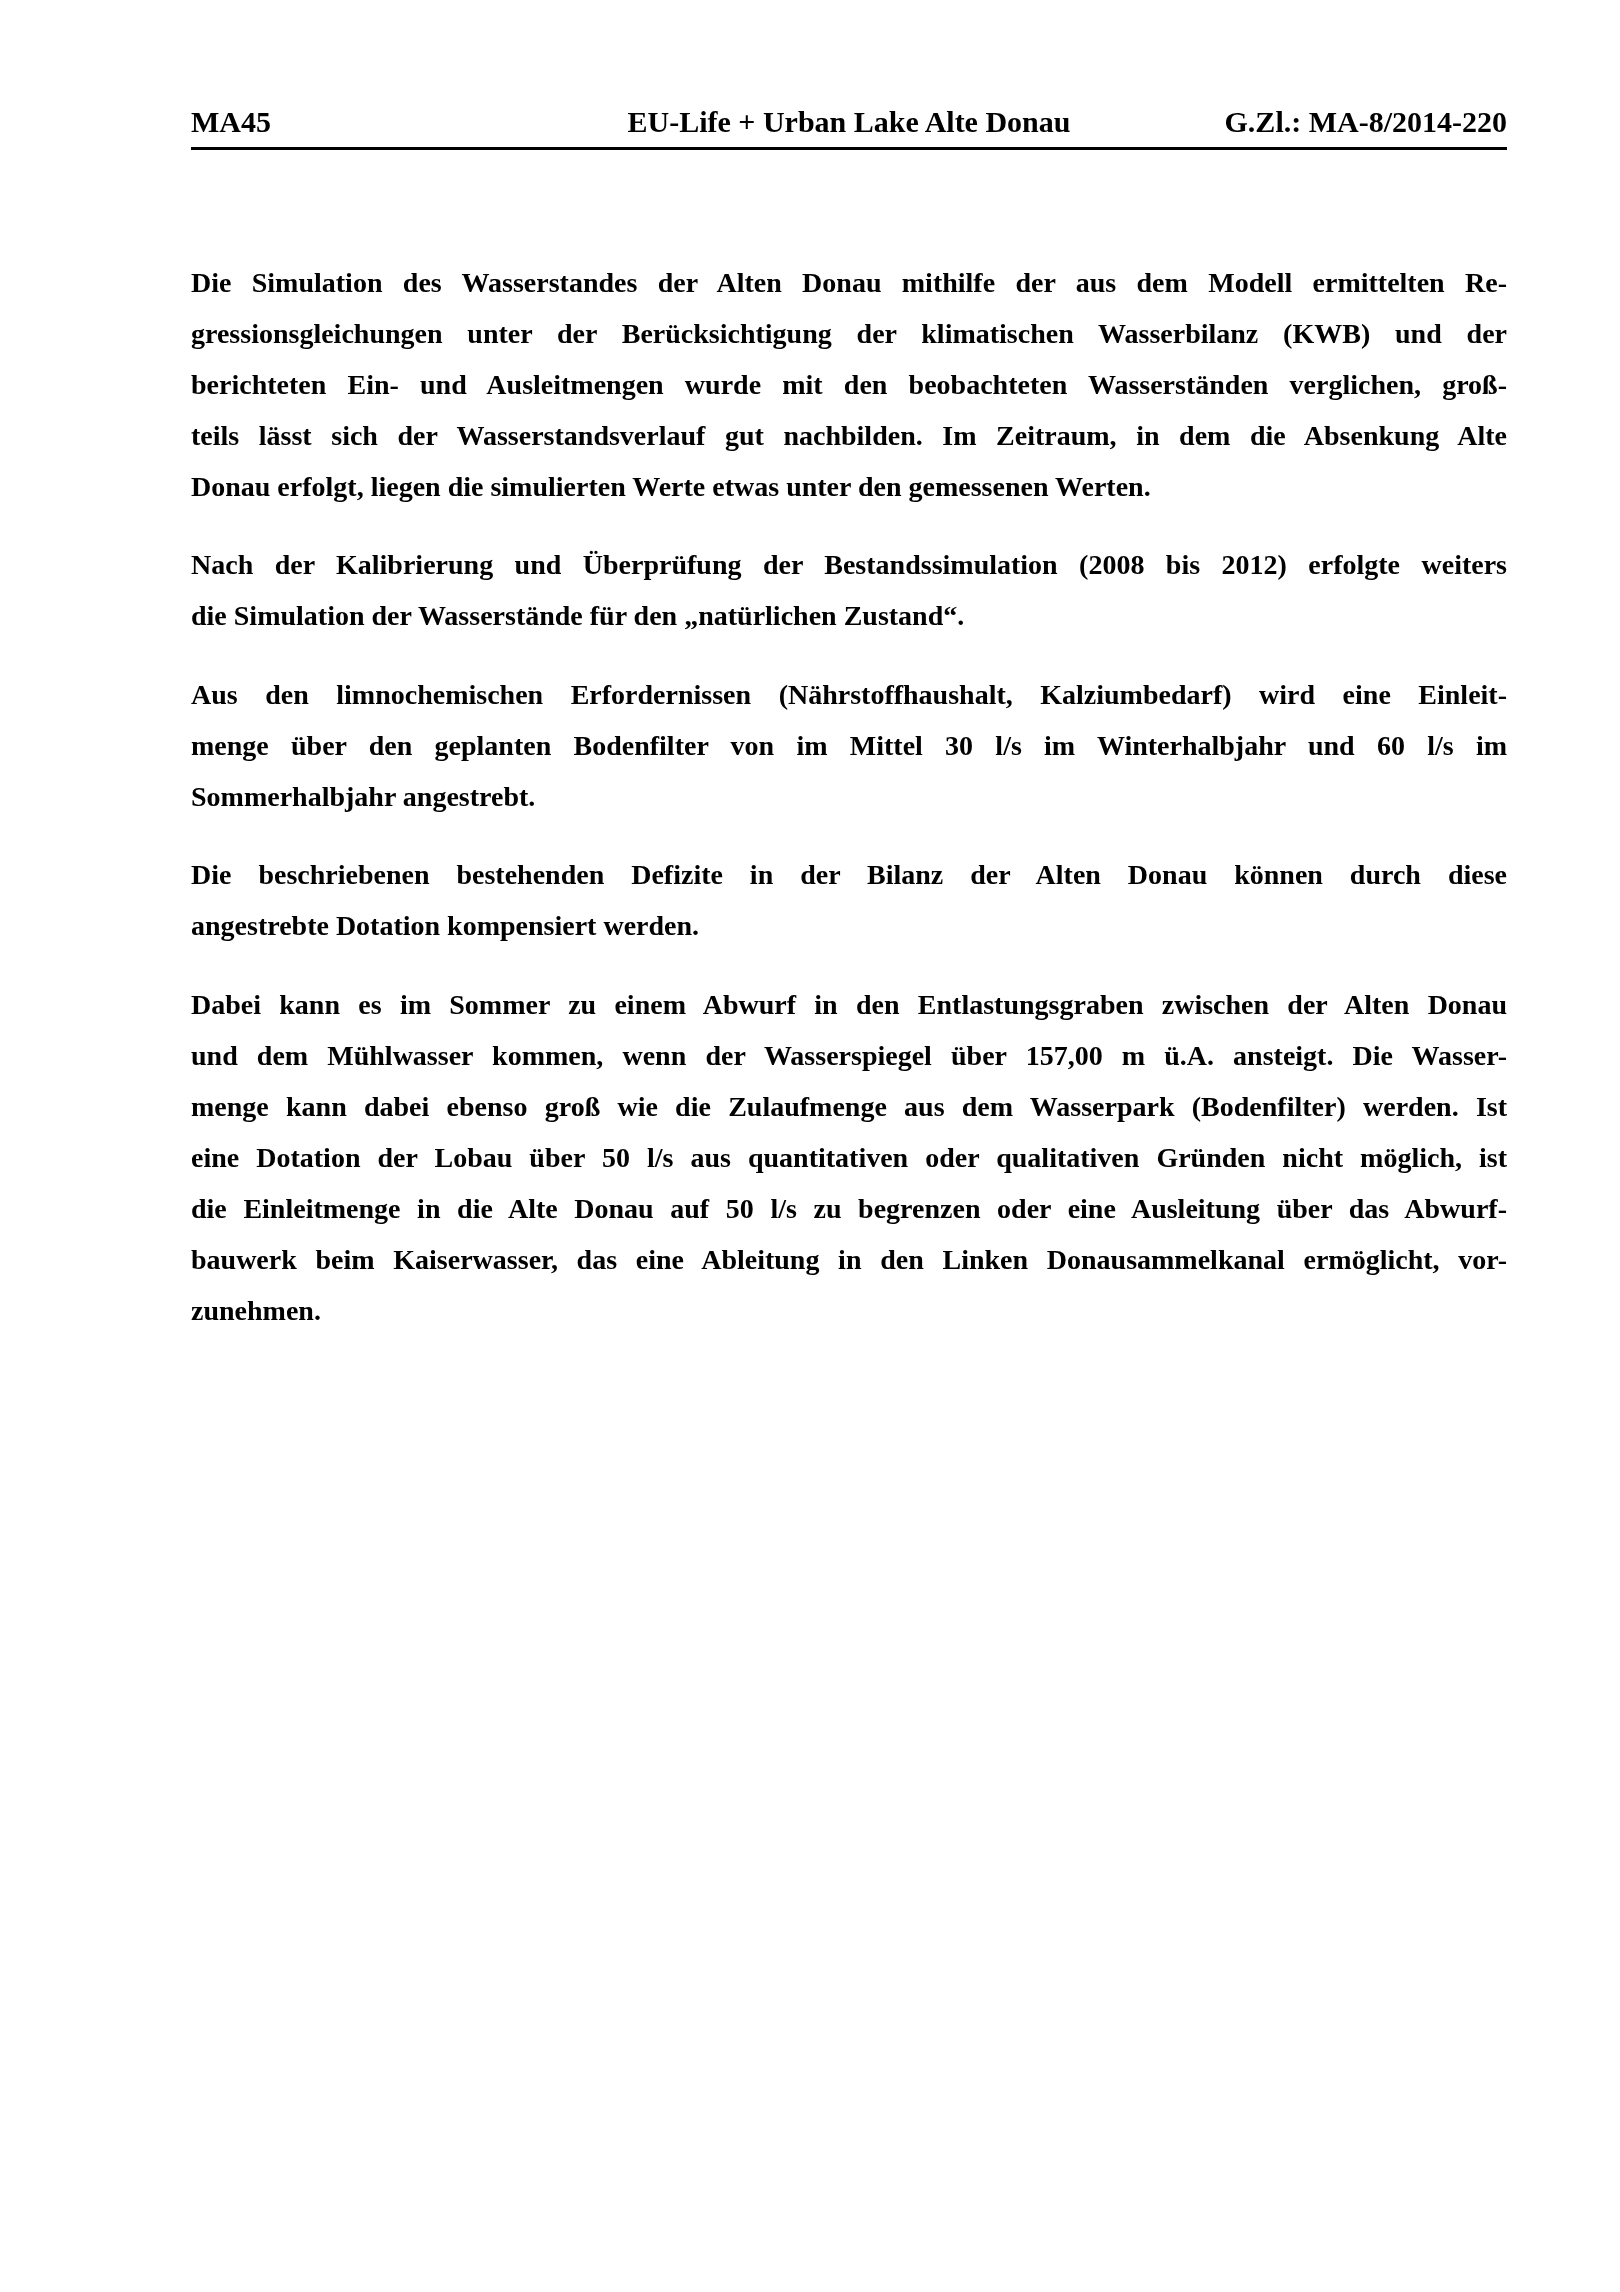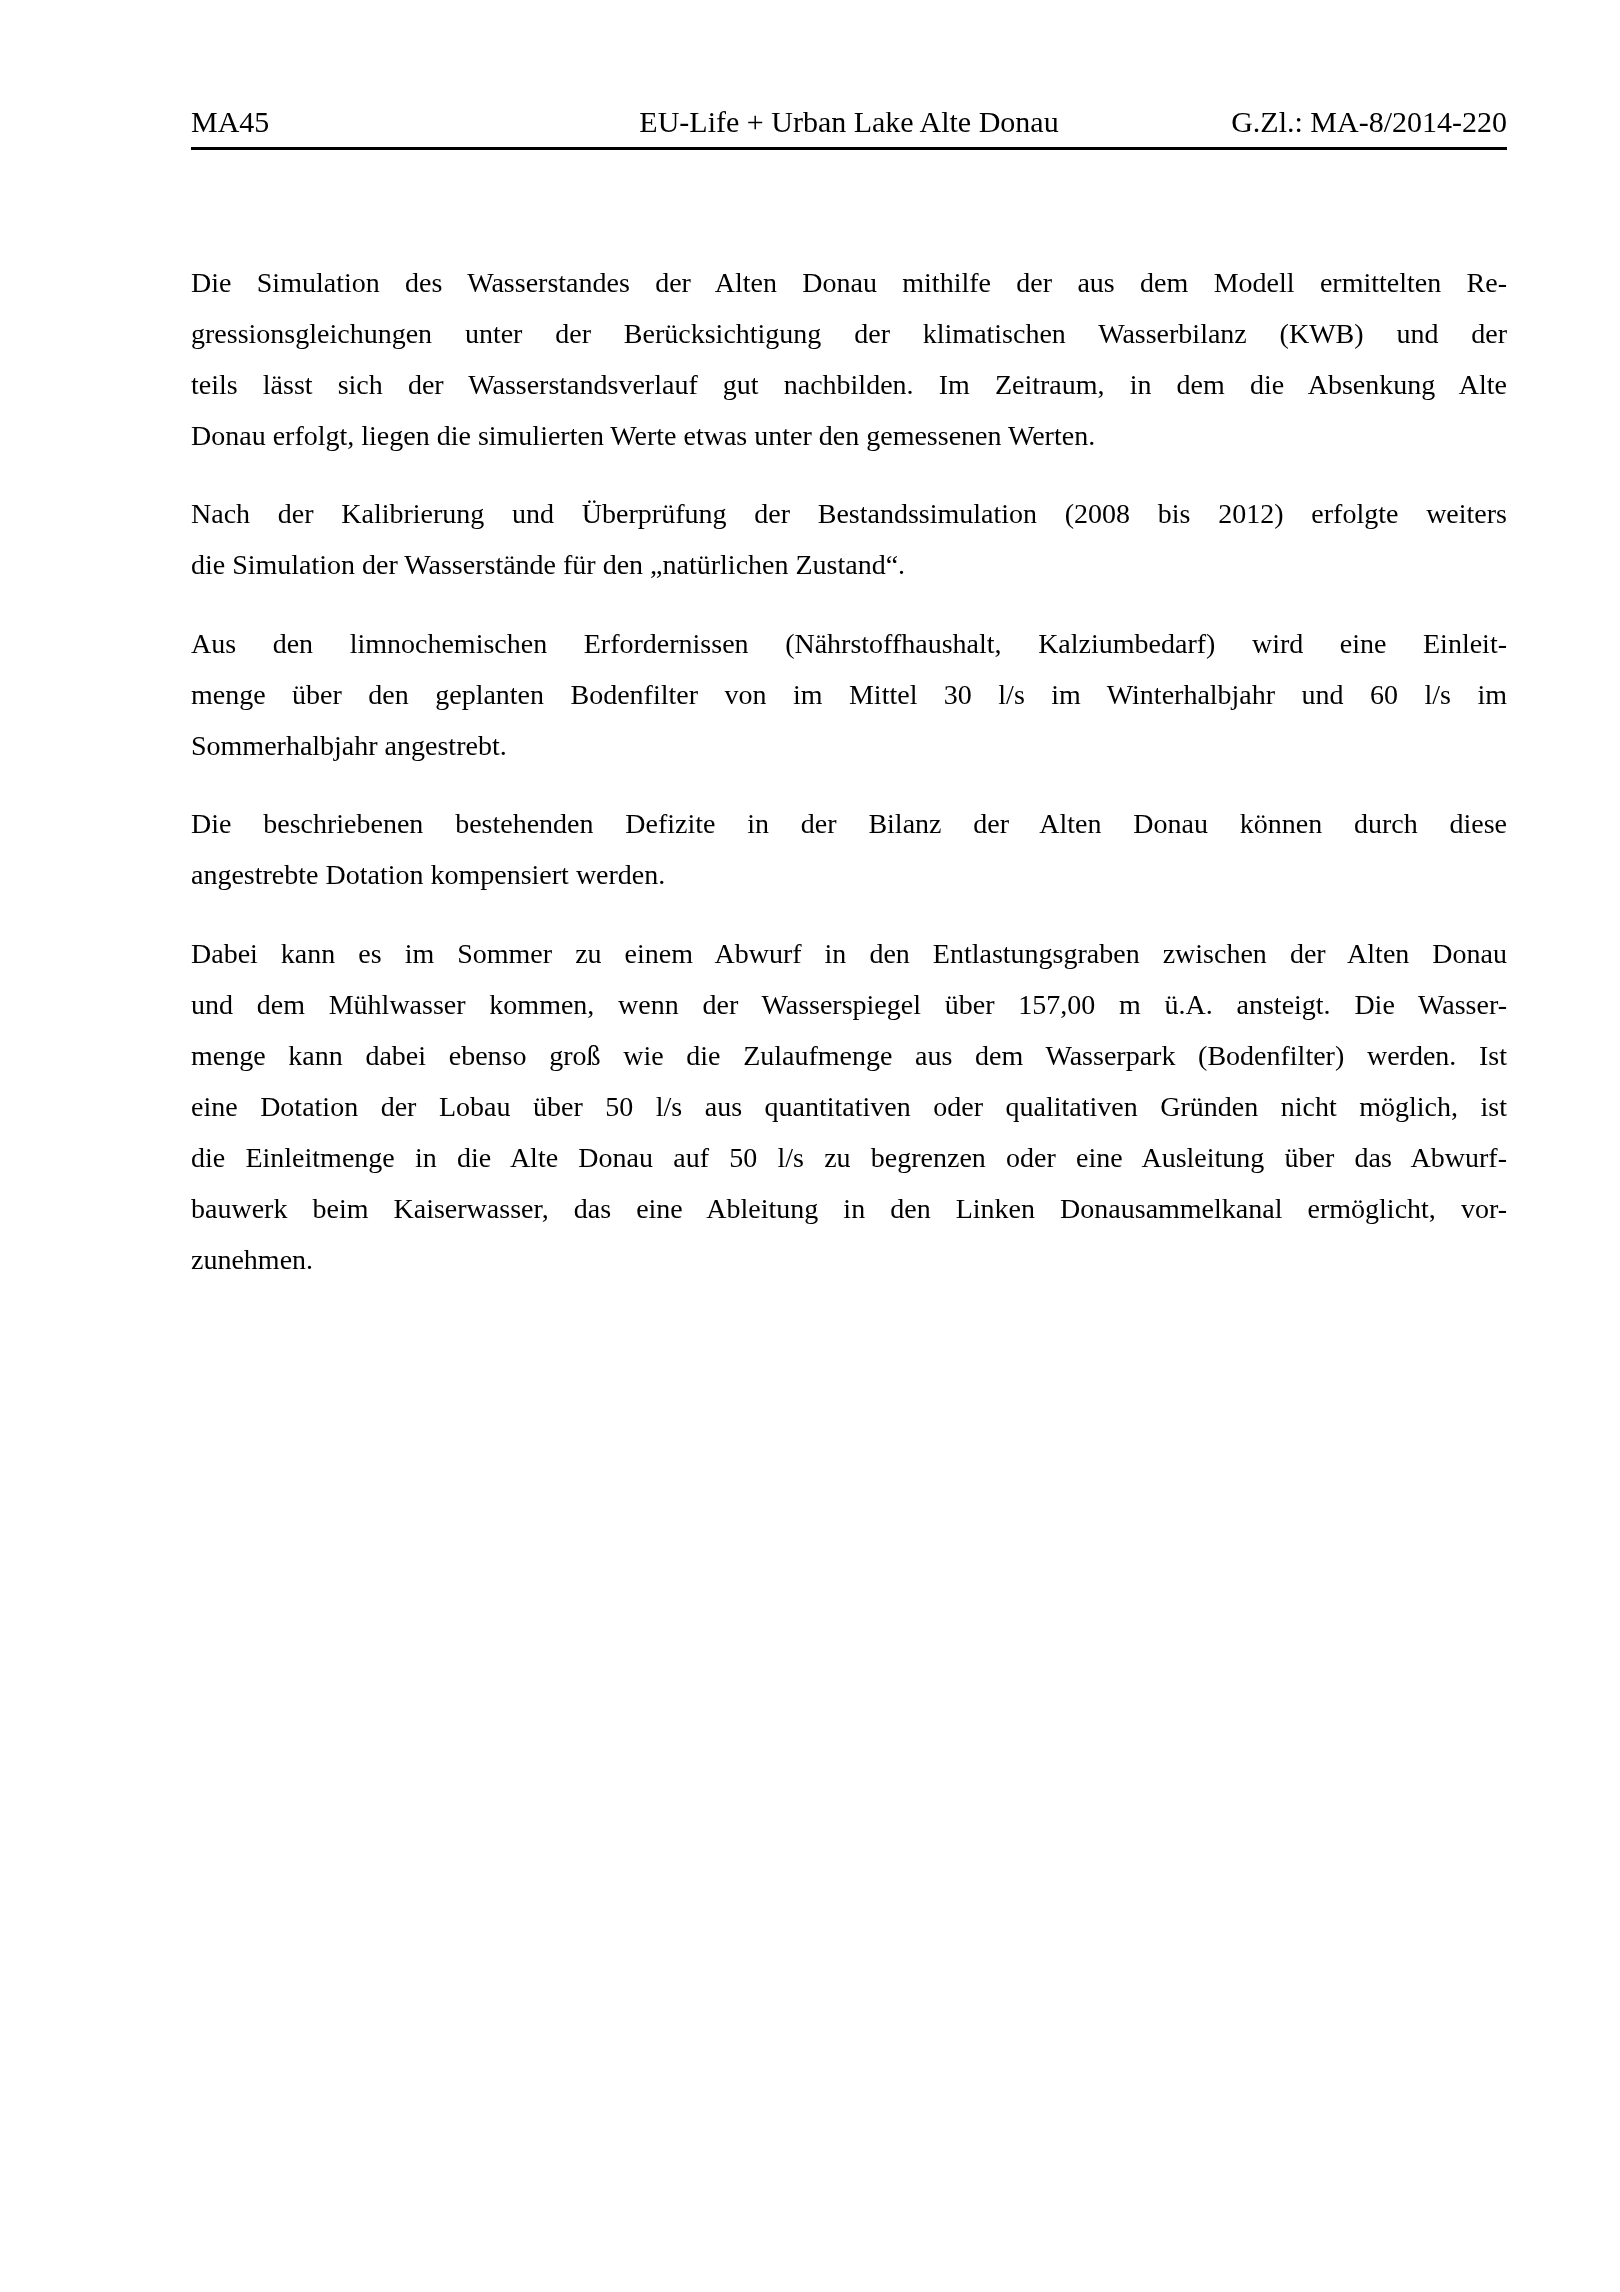--- a/index.html
+++ b/index.html
@@ -9,20 +9,21 @@
     background: #ffffff;
   }
   .page {
     position: relative;
     width: 1620px;
     height: 1910px;
     background: #ffffff;
     color: #000000;
     font-family: "Liberation Serif", "DejaVu Serif", serif;
     overflow: hidden;
+    font-weight: bold;
   }
 
   
   .page-header {
     position: absolute;
     left: 191px;
     top: 104px;
     width: 1316px;
     padding-bottom: 7.8px;
     border-bottom: 3.9px solid #000000;
@@ -95,20 +96,21 @@
       <span class="h-center">EU-Life + Urban Lake Alte Donau</span>
       <span class="h-right">G.Zl.: MA-8/2014-220</span>
     </div>
   </div>
 
   <div class="doc-body">
 
     <div class="para">
       <div class="line">Die Simulation des Wasserstandes der Alten Donau mithilfe der aus dem Modell ermittelten Re-</div>
       <div class="line">gressionsgleichungen unter der Berücksichtigung der klimatischen Wasserbilanz (KWB) und der</div>
+      <div class="line">berichteten Ein- und Ausleitmengen wurde mit den beobachteten Wasserständen verglichen, groß-</div>
       <div class="line">teils lässt sich der Wasserstandsverlauf gut nachbilden. Im Zeitraum, in dem die Absenkung Alte</div>
       <div class="line para-end">Donau erfolgt, liegen die simulierten Werte etwas unter den gemessenen Werten.</div>
     </div>
 
     <div class="para">
       <div class="line">Nach der Kalibrierung und Überprüfung der Bestandssimulation (2008 bis 2012) erfolgte weiters</div>
       <div class="line para-end">die Simulation der Wasserstände für den „natürlichen Zustand“.</div>
     </div>
 
     <div class="para">

